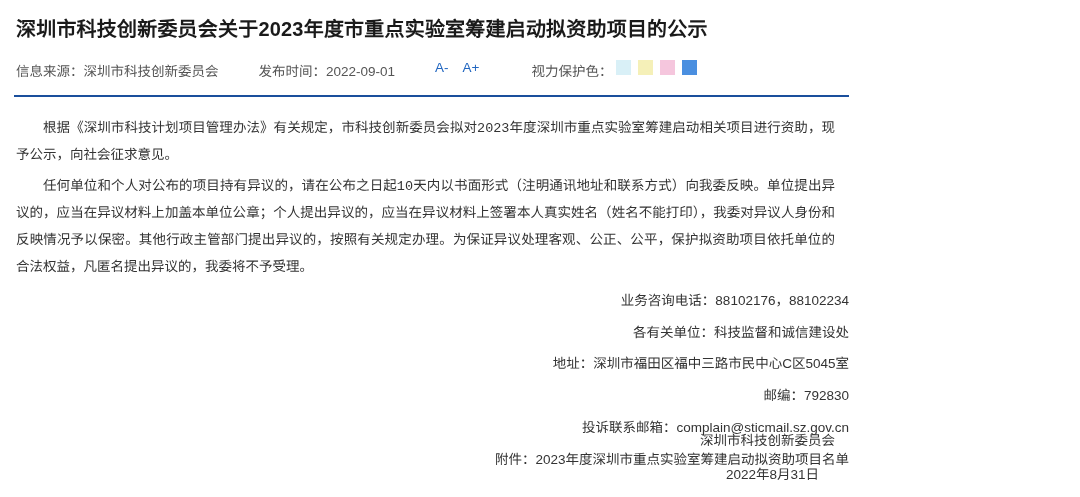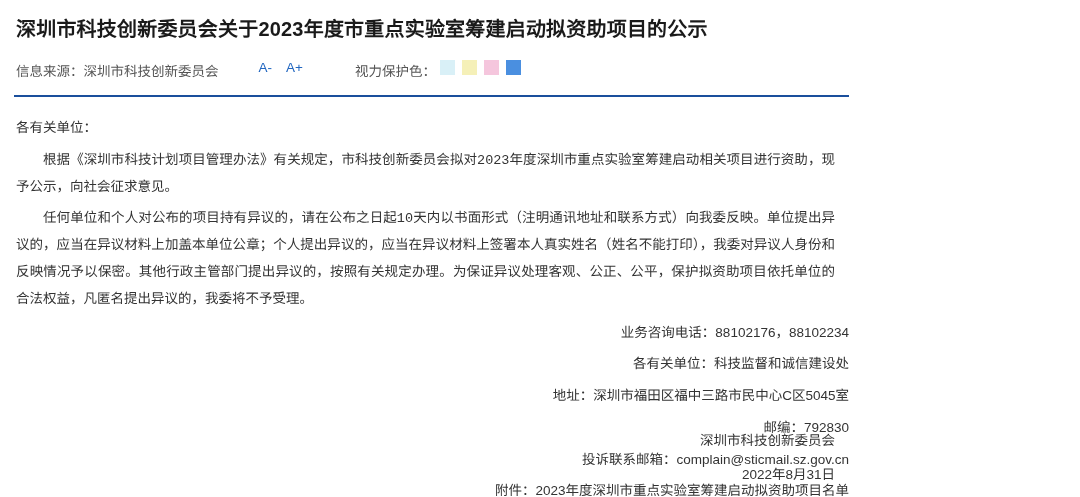--- a/index.html
+++ b/index.html
@@ -101,54 +101,56 @@
   }
   .signature {
     position: absolute;
     right: 28px;
     bottom: 48px;
     font-size: 13.5px;
     color: #333333;
   }
   .sign-date {
     position: absolute;
-    right: 28px;
+    right: 44px;
     bottom: 14px;
     font-size: 13.5px;
     color: #333333;
   }
 </style>
 </head>
 <body>
 
 <div class="page">
 
   <div class="doc-title">深圳市科技创新委员会关于2023年度市重点实验室筹建启动拟资助项目的公示</div>
 
   <div class="meta-bar">
     <div class="meta-item">
       <span>信息来源：</span><span>深圳市科技创新委员会</span>
+    </div>
+    <div class="meta-item">
+      <span>发布时间：</span><span>2022-09-01</span>
     </div>
     <div class="font-size-group">
       <span class="font-size-btn">A-</span>
       <span class="font-size-btn">A+</span>
     </div>
     <div class="eye-label">视力保护色：</div>
     <div class="swatches">
       <span class="swatch" style="background:#d9f0f7"></span>
       <span class="swatch" style="background:#f5f0b8"></span>
       <span class="swatch" style="background:#f5c6dd"></span>
       <span class="swatch" style="background:#4a8fe0"></span>
     </div>
   </div>
 
   <div class="rule"></div>
 
   <div class="body-area">
-    <div class="salutation">各有关单位：</div>
     <p class="para">根据《深圳市科技计划项目管理办法》有关规定，市科技创新委员会拟对2023年度深圳市重点实验室筹建启动相关项目进行资助，现予公示，向社会征求意见。</p>
     <p class="para">任何单位和个人对公布的项目持有异议的，请在公布之日起10天内以书面形式（注明通讯地址和联系方式）向我委反映。单位提出异议的，应当在异议材料上加盖本单位公章；个人提出异议的，应当在异议材料上签署本人真实姓名（姓名不能打印），我委对异议人身份和反映情况予以保密。其他行政主管部门提出异议的，按照有关规定办理。为保证异议处理客观、公正、公平，保护拟资助项目依托单位的合法权益，凡匿名提出异议的，我委将不予受理。</p>
     <div class="info-line">业务咨询电话：88102176，88102234</div>
     <div class="info-line">各有关单位：科技监督和诚信建设处</div>
     <div class="info-line">地址：深圳市福田区福中三路市民中心C区5045室</div>
     <div class="info-line">邮编：792830</div>
     <div class="info-line">投诉联系邮箱：complain@sticmail.sz.gov.cn</div>
     <div class="info-line">附件：2023年度深圳市重点实验室筹建启动拟资助项目名单</div>
   </div>
 

